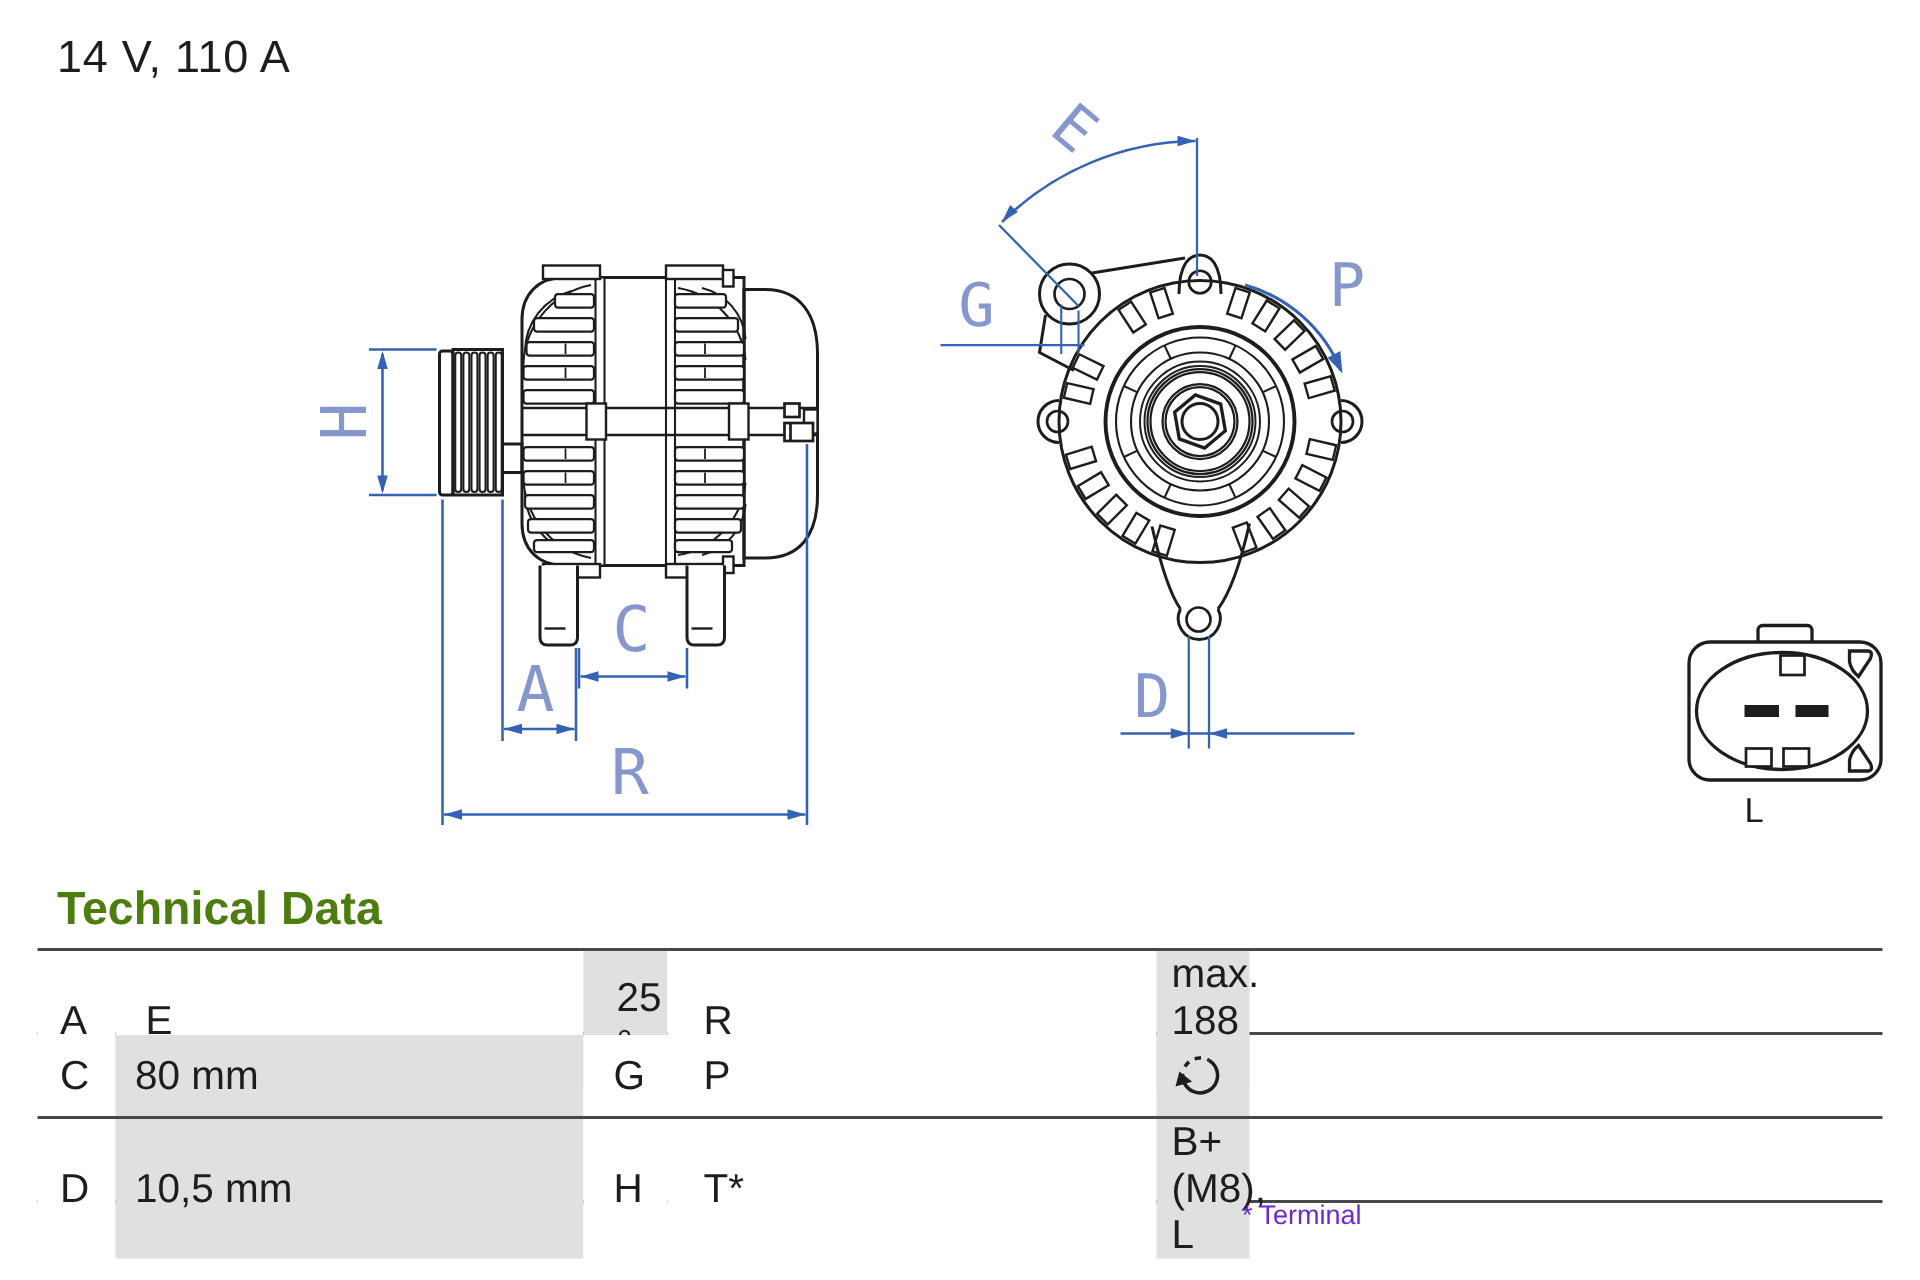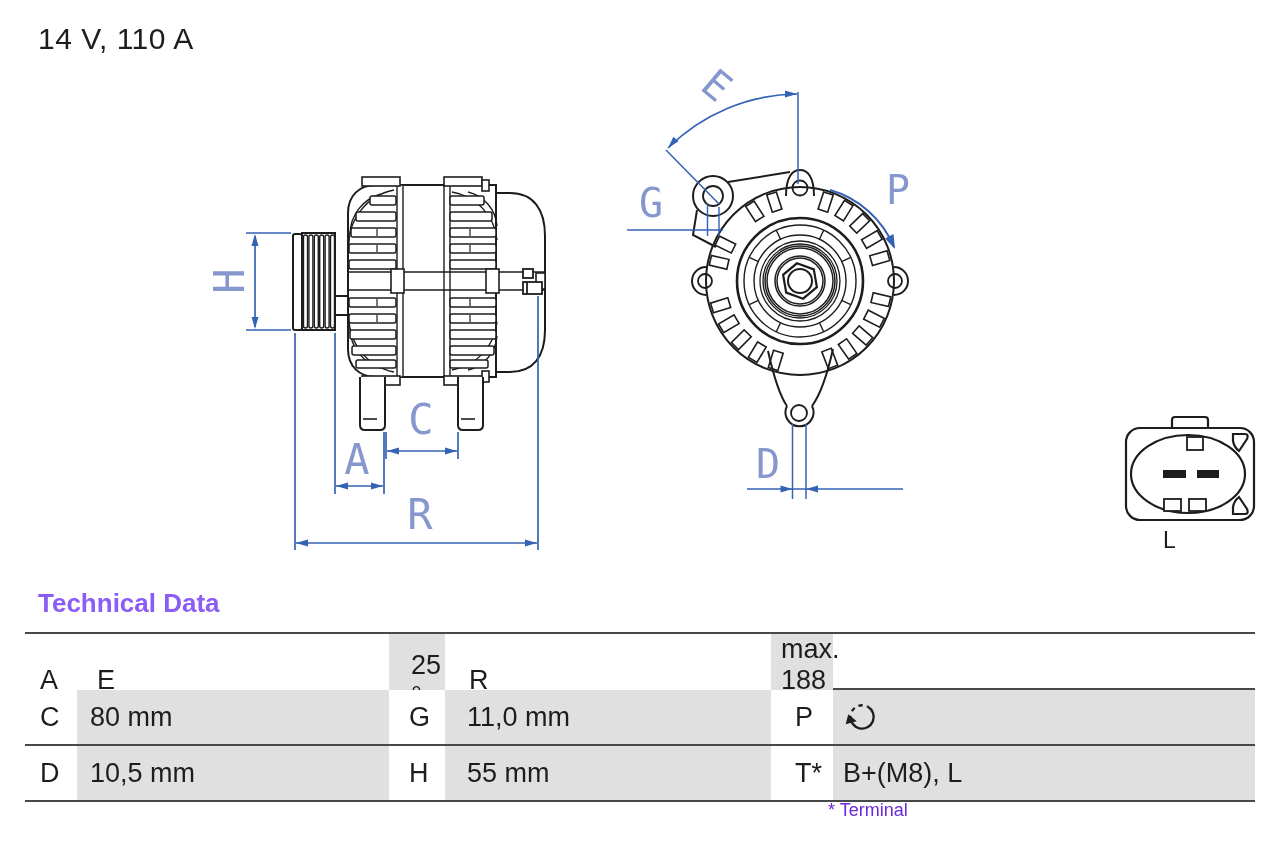--- a/index.html
+++ b/index.html
@@ -1,20 +1,20 @@
 <!DOCTYPE html>
 <html><head>
 <meta charset="utf-8">
 <style>
   html,body{margin:0;padding:0;background:#fff;}
   .page{position:relative;width:1280px;height:853px;background:#fff;overflow:hidden;
         font-family:"Liberation Sans",sans-serif;color:#1d1d1b;}
   .title{position:absolute;left:38px;top:22px;font-size:30px;letter-spacing:.5px;color:#1d1d1b;}
   .diagram-svg{position:absolute;left:0;top:0;width:1280px;height:580px;}
-  .tech-heading{position:absolute;left:38px;top:588px;font-size:26px;font-weight:bold;color:#8b5cf6;}
+  .tech-heading{position:absolute;left:38px;top:588px;font-size:31px;font-weight:bold;color:#4d7c0f;}
   .ttable{position:absolute;left:25px;top:632px;width:1230px;border-bottom:2px solid #47484c;}
   .trow{display:grid;grid-template-columns:52px 312px 56px 326px 62px 422px;
         height:54px;border-top:2px solid #47484c;}
   .tcell{display:flex;align-items:center;font-size:27px;color:#1d1d1b;}
   .tkey{background:#fff;padding-left:15px;}
   .tkey.k2{padding-left:20px;}
   .tkey.k3{padding-left:24px;}
   .tval{background:#e0e0e1;padding-left:13px;}
   .tval.v2{padding-left:22px;}
   .tval.v3{padding-left:10px;}
@@ -282,35 +282,33 @@
       <div class="tcell tkey">A</div>
       <div class="tcell tkey k2">E</div>
       <div class="tcell tval v2">25 °</div>
       <div class="tcell tkey k3">R</div>
       <div class="tcell tval v3">max. 188 mm</div>
     </div>
     <div class="trow">
       <div class="tcell tkey">C</div>
       <div class="tcell tval">80 mm</div>
       <div class="tcell tkey k2">G</div>
-      <div class="tcell tval v2">11,0 mm</div>
       <div class="tcell tkey k3">P</div>
       <div class="tcell tval v3">
         <svg class="rot-icon" viewBox="0 0 34 32">
           <path d="M8.47,9.5 A11 11 0 0 1 23.5,5.47" fill="none" stroke="#1d1d1b" stroke-width="2.2" stroke-dasharray="4 4"></path>
           <path d="M23.5,5.47 A11 11 0 1 1 7.04,14.04" fill="none" stroke="#1d1d1b" stroke-width="2.2"></path>
           <polygon points="2.5,22 5,12.5 13,19" fill="#1d1d1b"></polygon>
         </svg>
       </div>
     </div>
     <div class="trow">
       <div class="tcell tkey">D</div>
       <div class="tcell tval">10,5 mm</div>
       <div class="tcell tkey k2">H</div>
-      <div class="tcell tval v2">55 mm</div>
       <div class="tcell tkey k3">T*</div>
       <div class="tcell tval v3">B+(M8), L</div>
     </div>
   </div>
 
   <div class="footnote">* Terminal</div>
 
 </div>
 
 </body></html>

